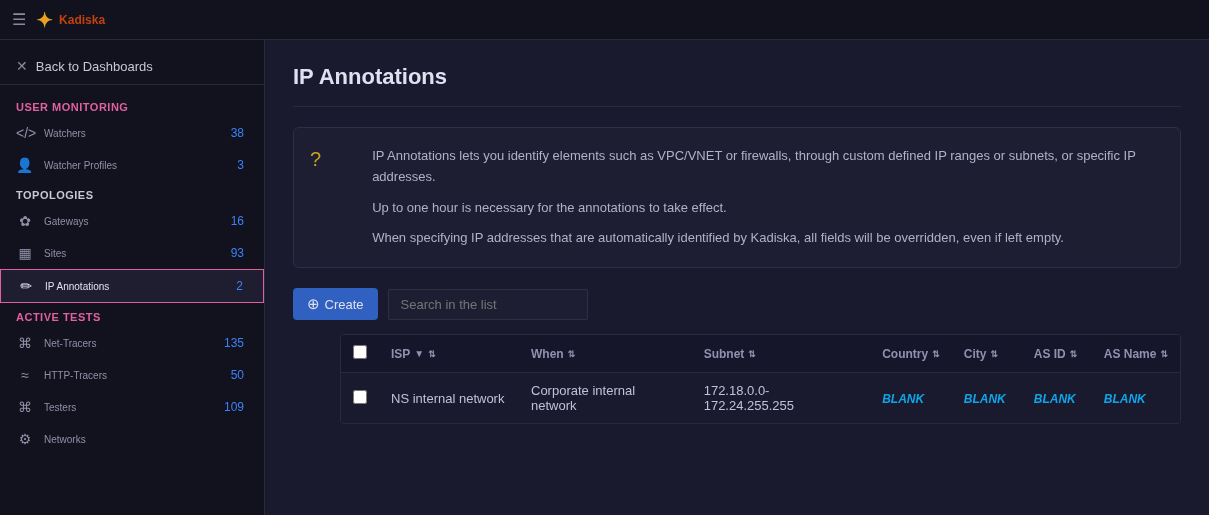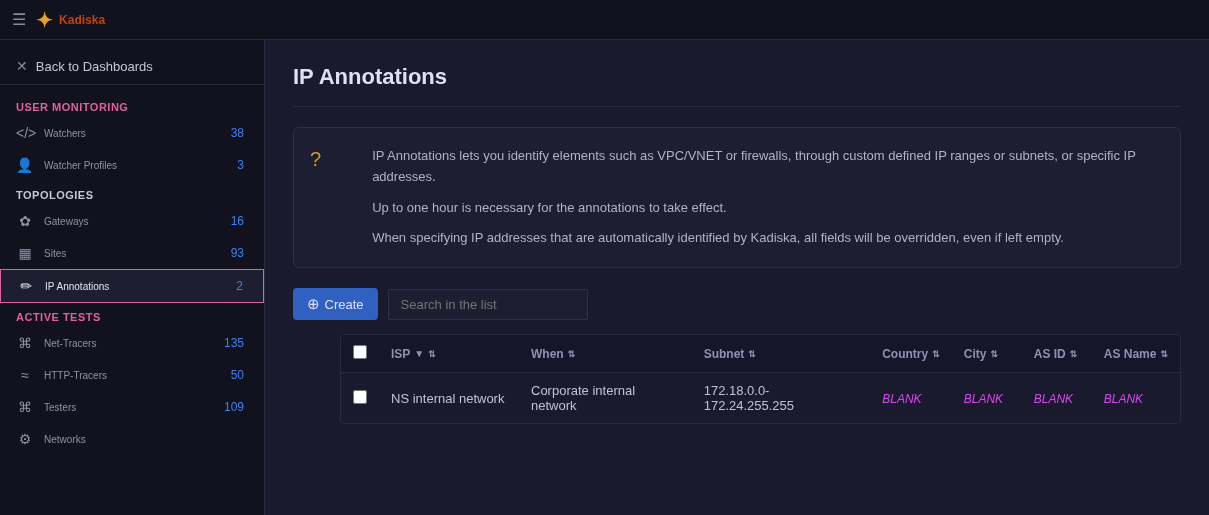--- a/index.html
+++ b/index.html
@@ -236,23 +236,24 @@
       background: #1a1a2e;
     }
     tbody tr:last-child { border-bottom: none; }
     tbody td {
       padding: 10px 12px;
       color: #c0c0d8;
       vertical-align: middle;
     }
 
     .blank-badge {
-      color: #d946ef;
+      color: #0ea5e9;
       font-style: italic;
       font-size: 12px;
+      font-weight: bold;
     }
 
     .checkbox-cell {
       width: 32px;
       text-align: center;
       padding: 8px 8px !important;
     }
     .checkbox-col {
       width: 32px;
     }

